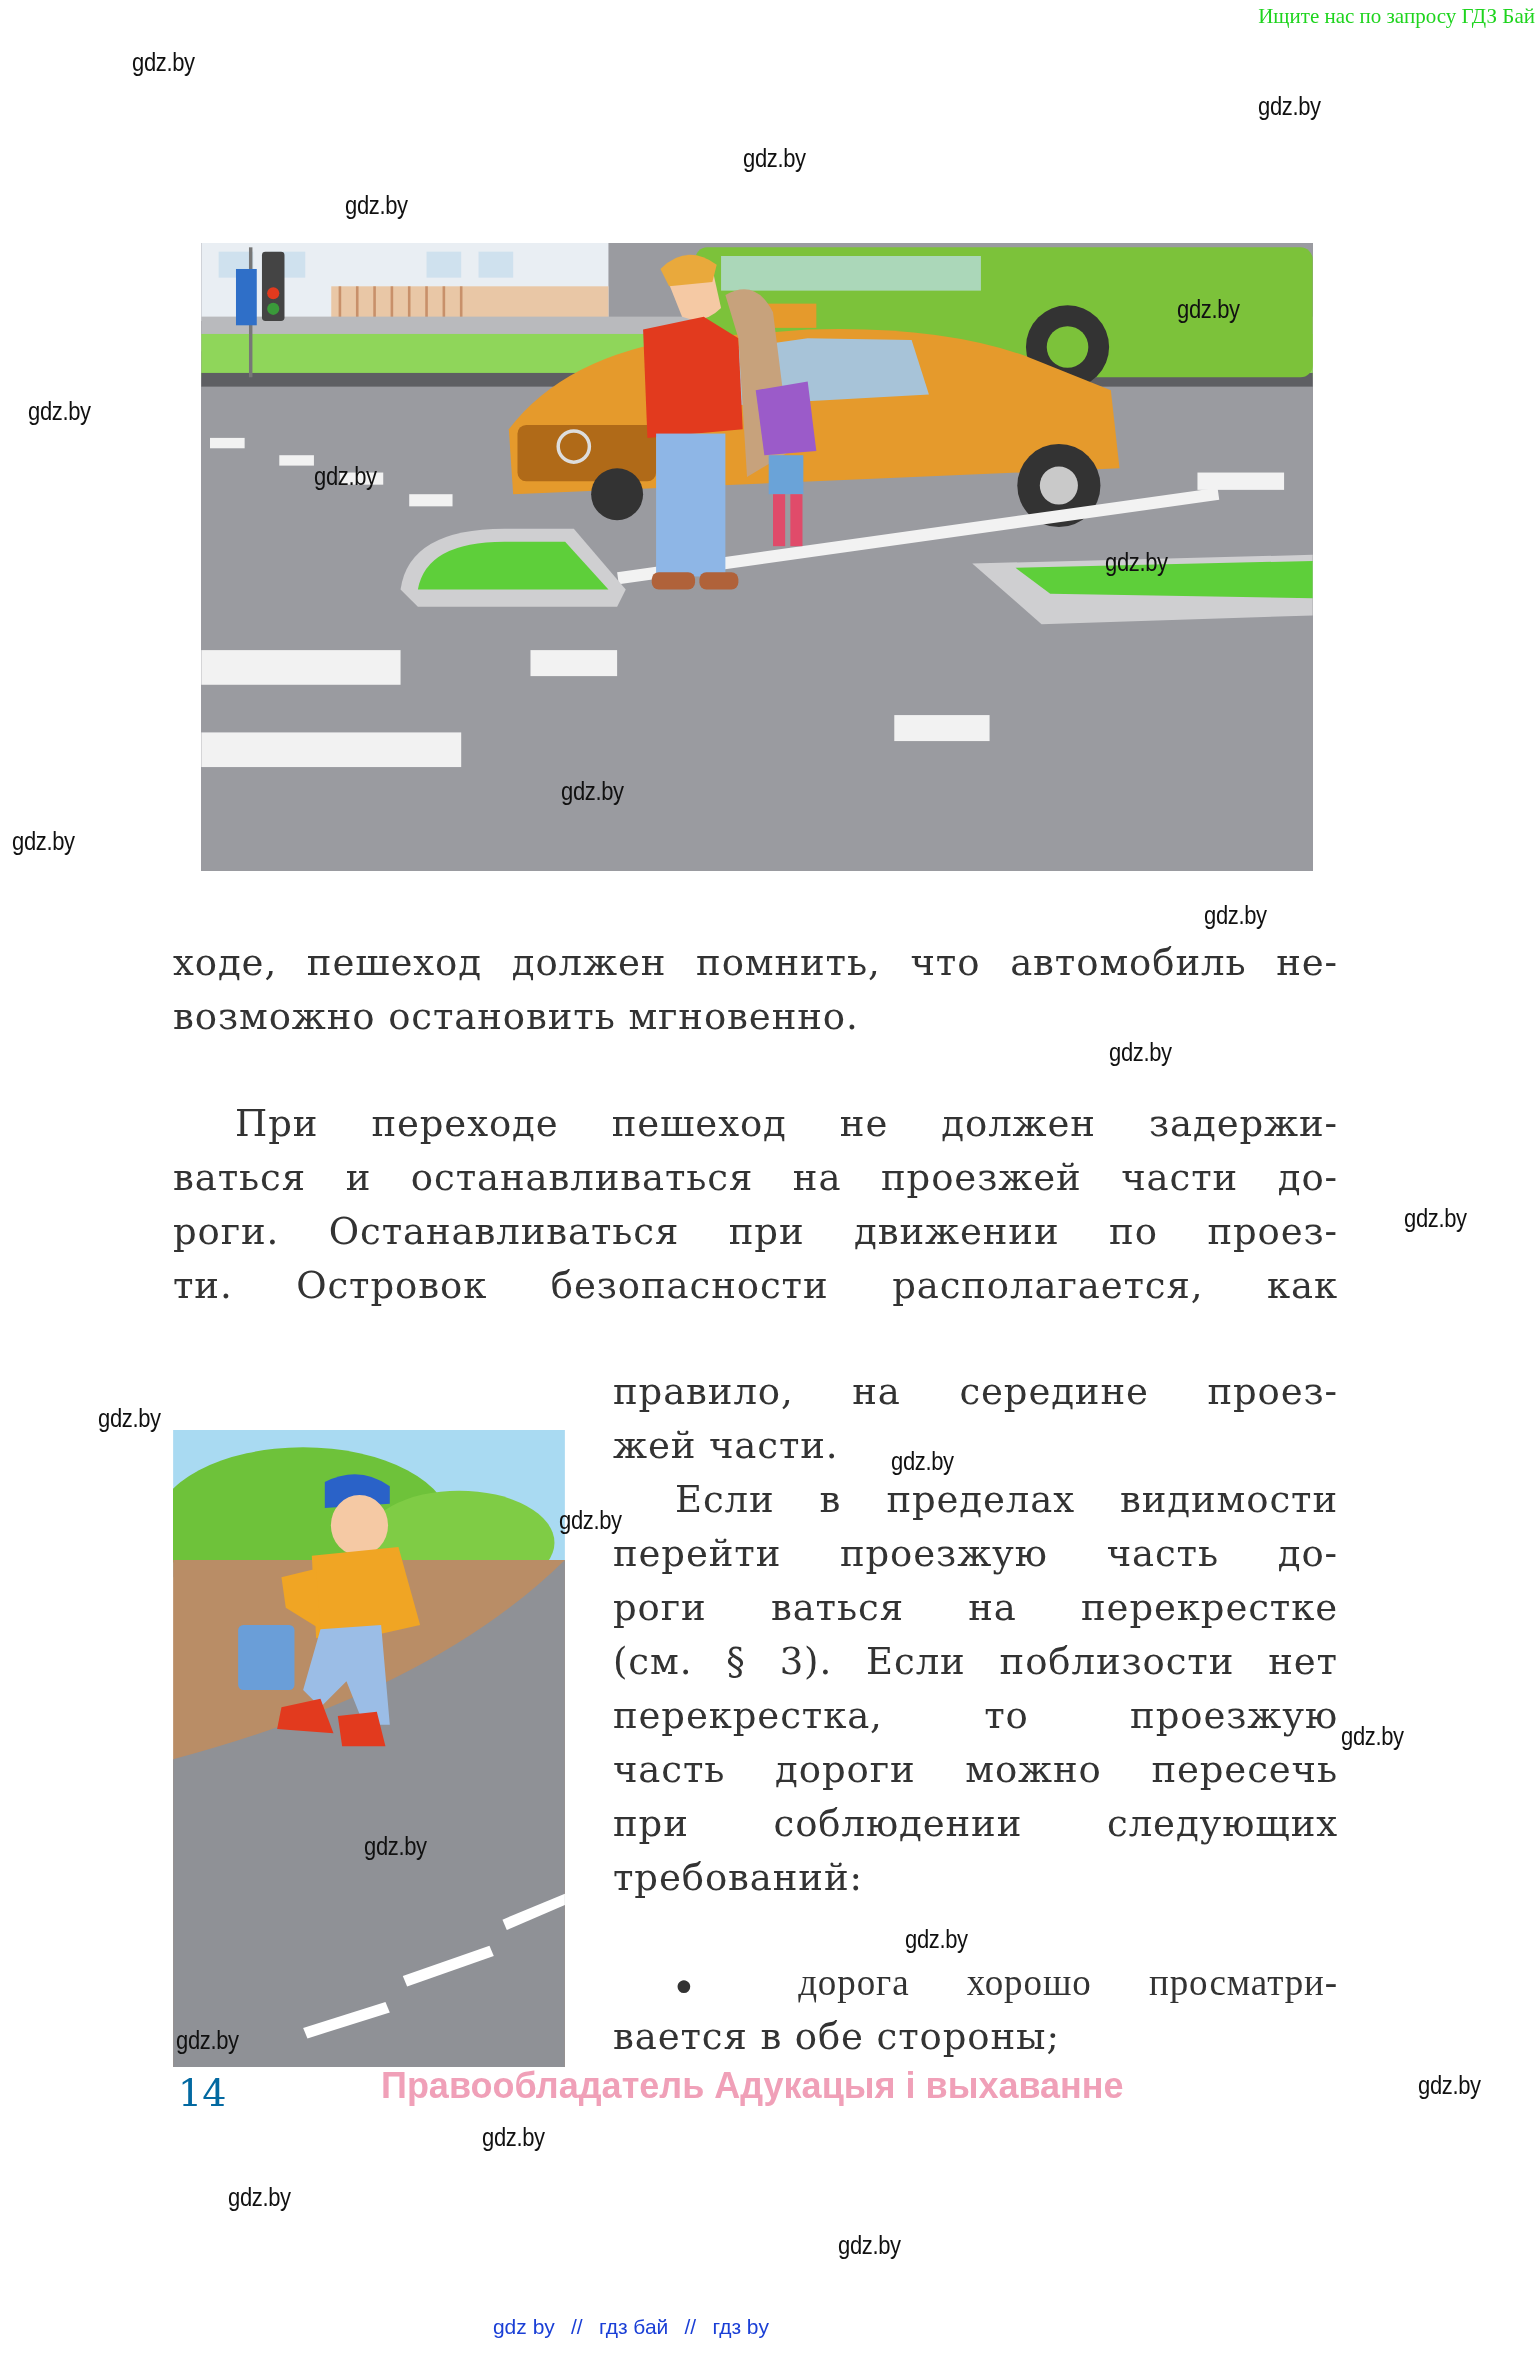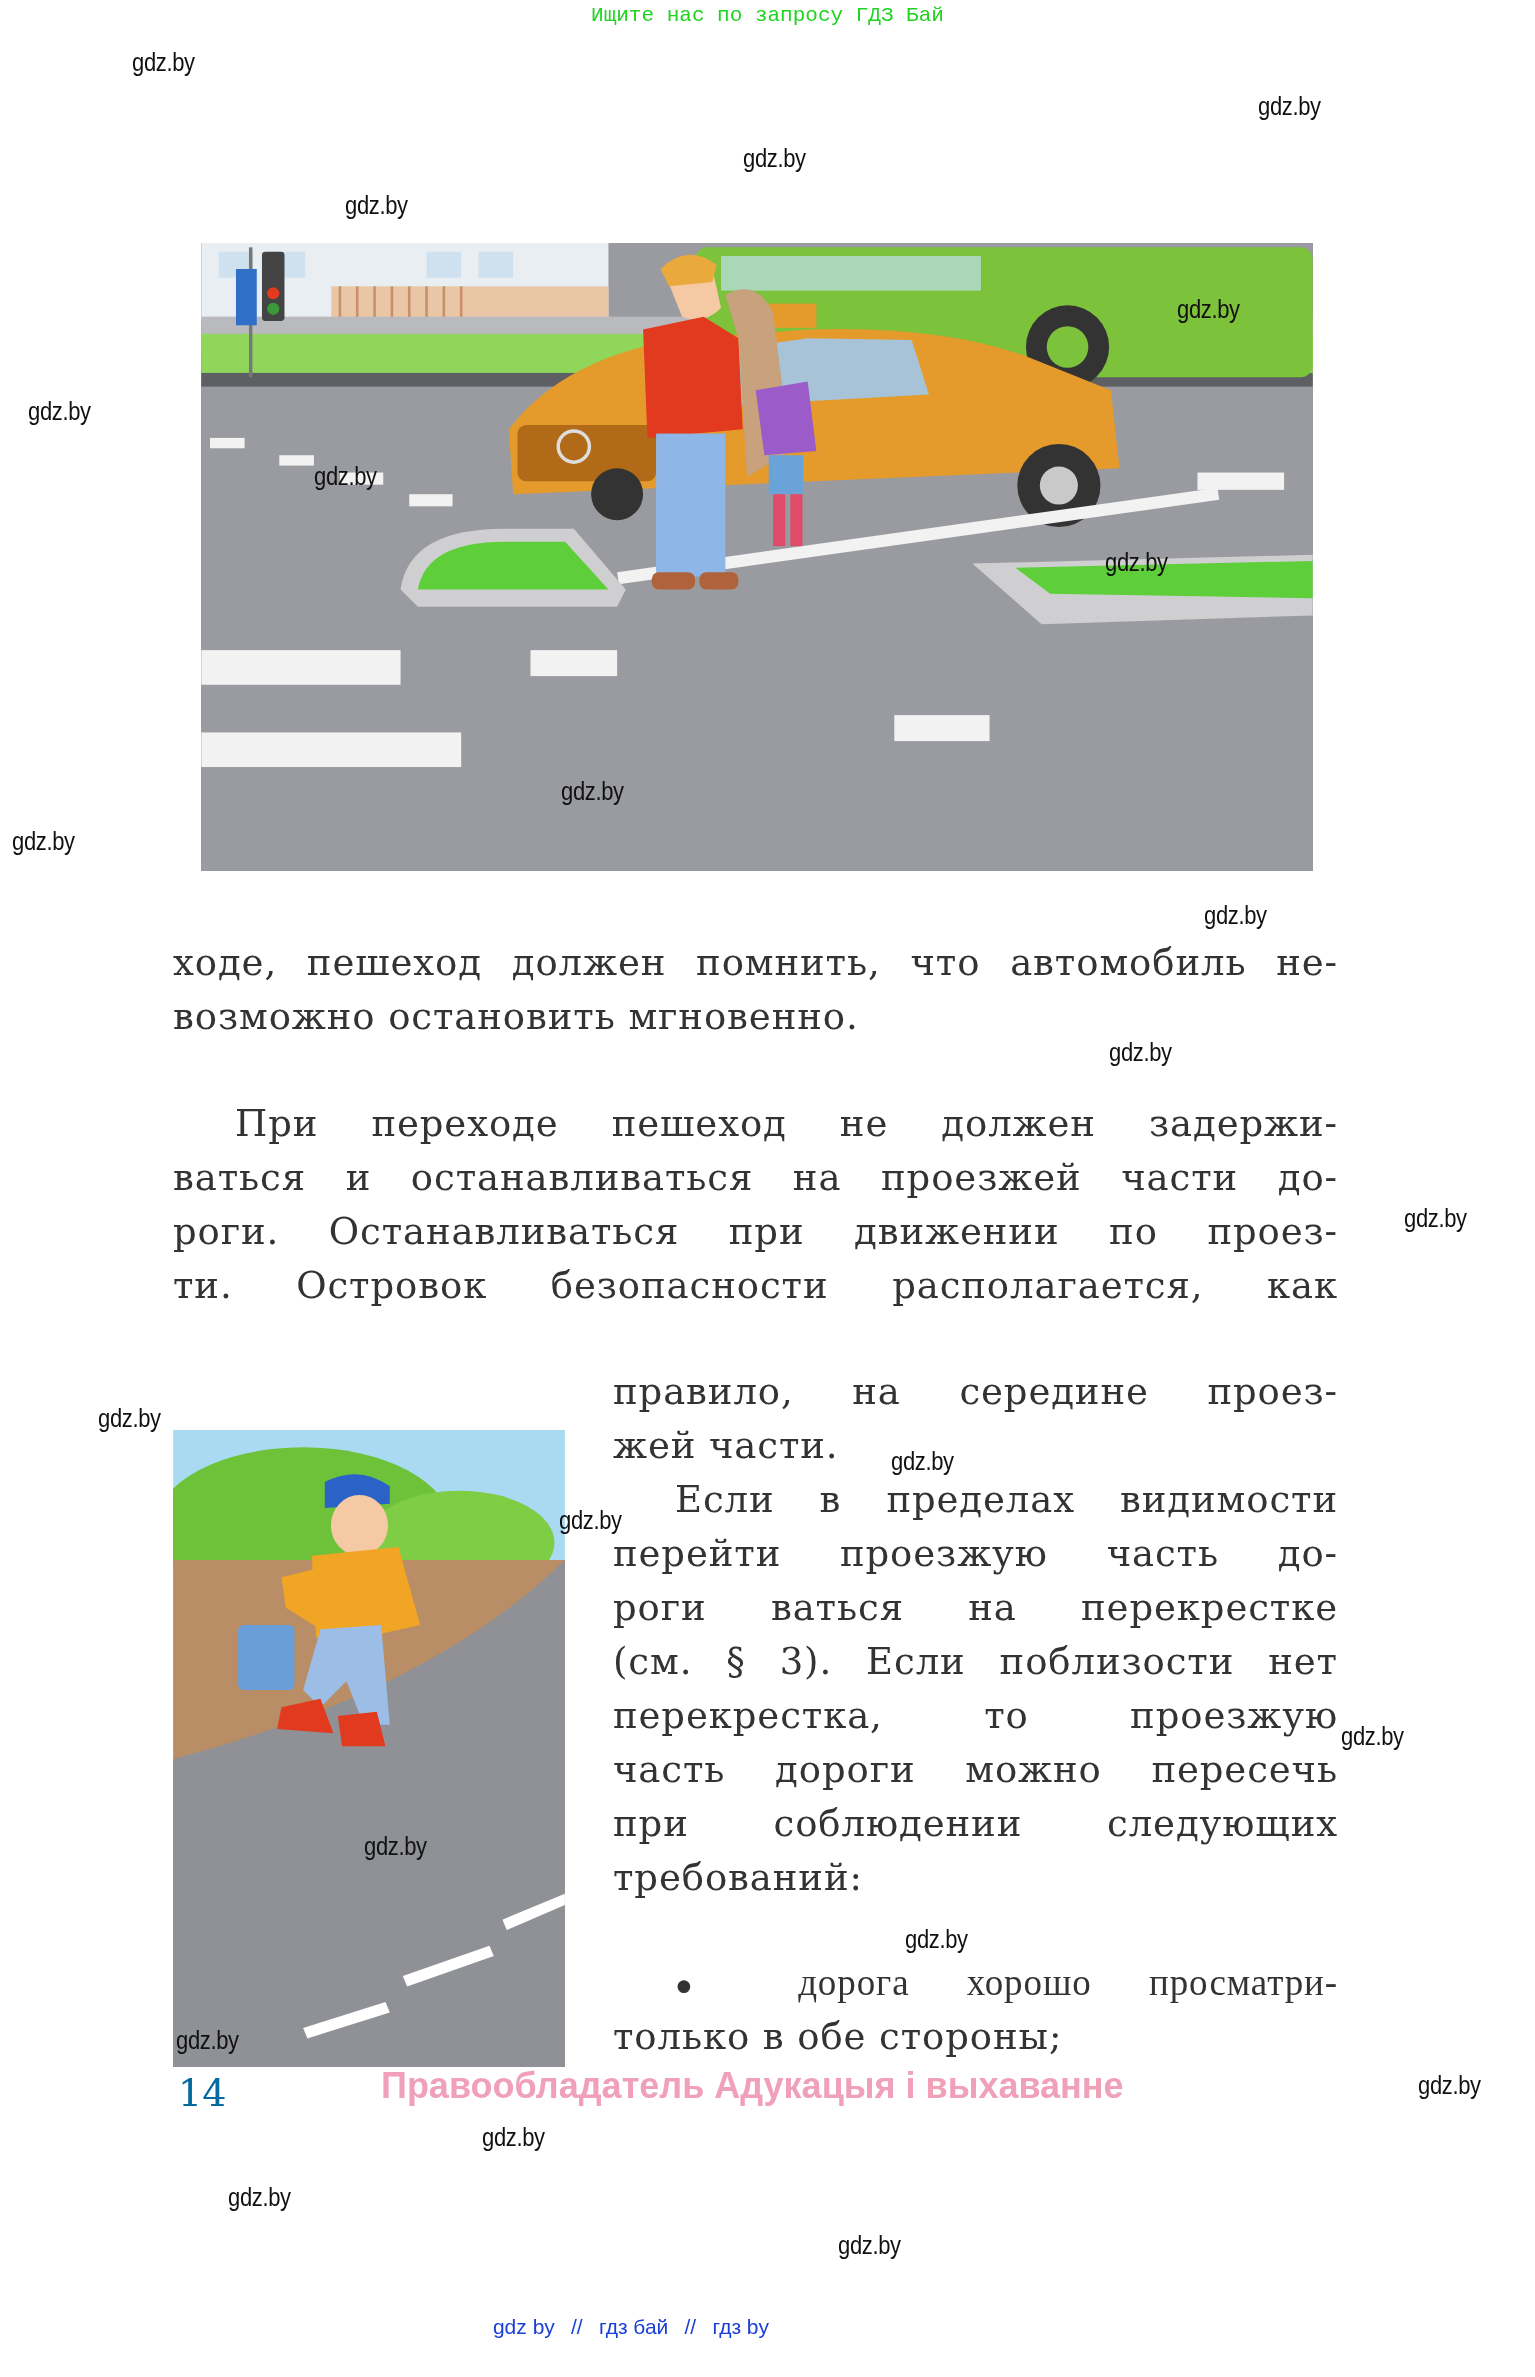--- a/index.html
+++ b/index.html
@@ -3,22 +3,22 @@
 <meta charset="utf-8">
 <style>
   html, body { margin:0; padding:0; }
   body {
     width:1535px; height:2377px; position:relative; overflow:hidden;
     background:#ffffff;
     font-family:"DejaVu Serif", serif;
   }
   .abs { position:absolute; }
   .top-banner {
-    left:0; top:3.5px; width:1535px; text-align:center;
-    font-family:Liberation Mono, monospace; font-size:21px; color:#1ed41e;
+    left:0; top:3.5px; width:1535px; text-align:right;
+    font-family:Liberation Serif, serif; font-size:21px; color:#1ed41e;
   }
   .wm {
     position:absolute; font-family:"Liberation Sans", sans-serif;
     font-size:25px; color:#111; letter-spacing:-0.4px;
     transform:scaleX(0.88); transform-origin:left top;
   }
   .body-text {
     font-family:"DejaVu Serif", serif; font-size:37px; color:#333;
     line-height:54px; text-align:justify; letter-spacing:0.9px;
   }
@@ -164,21 +164,21 @@
   <span class="line justify">часть дороги можно пересечь</span>
   <span class="line justify">при соблюдении следующих</span>
   <span class="line">требований:</span>
 </div>
 
 <div class="abs body-text" style="left:613px; top:1956px; width:725px;">
   <span class="line justify" style="padding-left:62px;font-family:Liberation Serif, serif;">
     <span style="font-size:29.5px;">●</span>
     <span>дорога хорошо просматри-</span>
   </span>
-  <span class="line">только в обе стороны;</span>
+  <span class="line">вается в обе стороны;</span>
 </div>
 
 <div class="abs ill2">
   <svg width="392" height="637" viewBox="0 0 452 735" xmlns="http://www.w3.org/2000/svg">
     <rect x="0" y="0" width="452" height="735" fill="#ffffff"></rect>
     <rect x="0" y="0" width="452" height="170" fill="#a9daf2"></rect>
     <ellipse cx="150" cy="110" rx="170" ry="90" fill="#6ec23a"></ellipse>
     <ellipse cx="330" cy="130" rx="110" ry="60" fill="#7fcc45"></ellipse>
     <rect x="0" y="150" width="452" height="585" fill="#b98d66"></rect>
     <path d="M452 150 Q300 300 0 380 L0 735 L452 735 Z" fill="#8f9196"></path>

